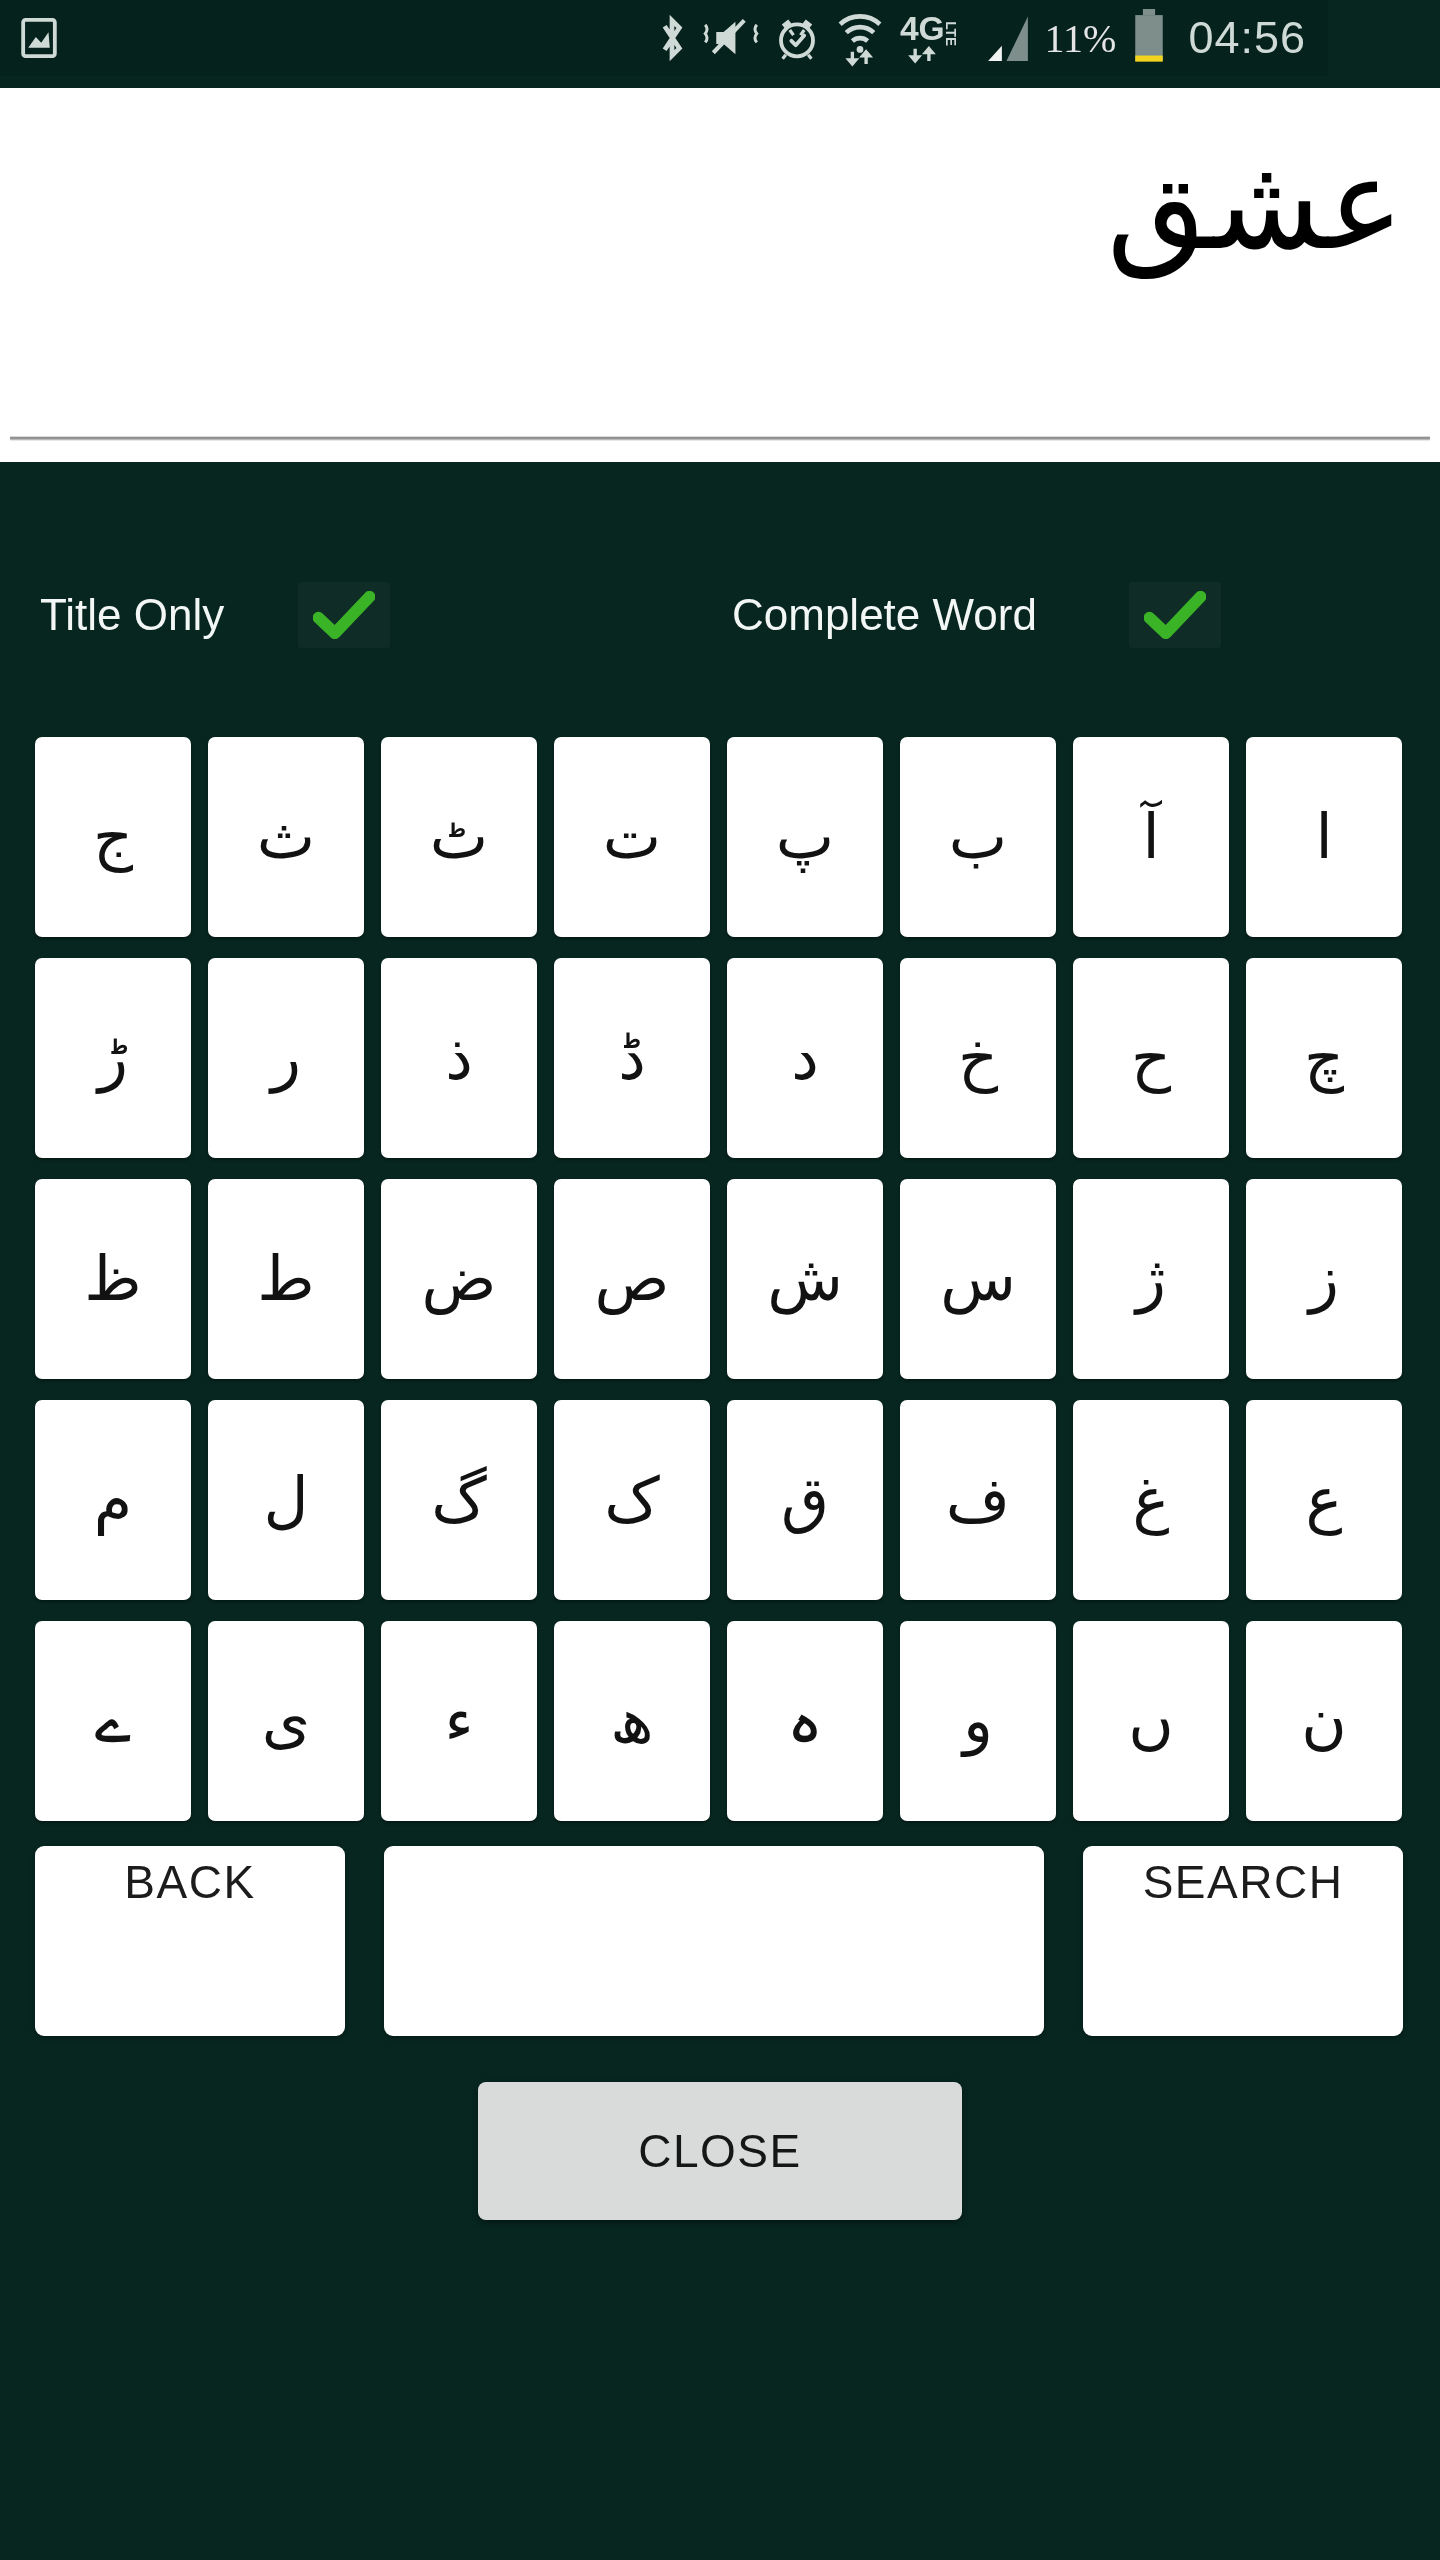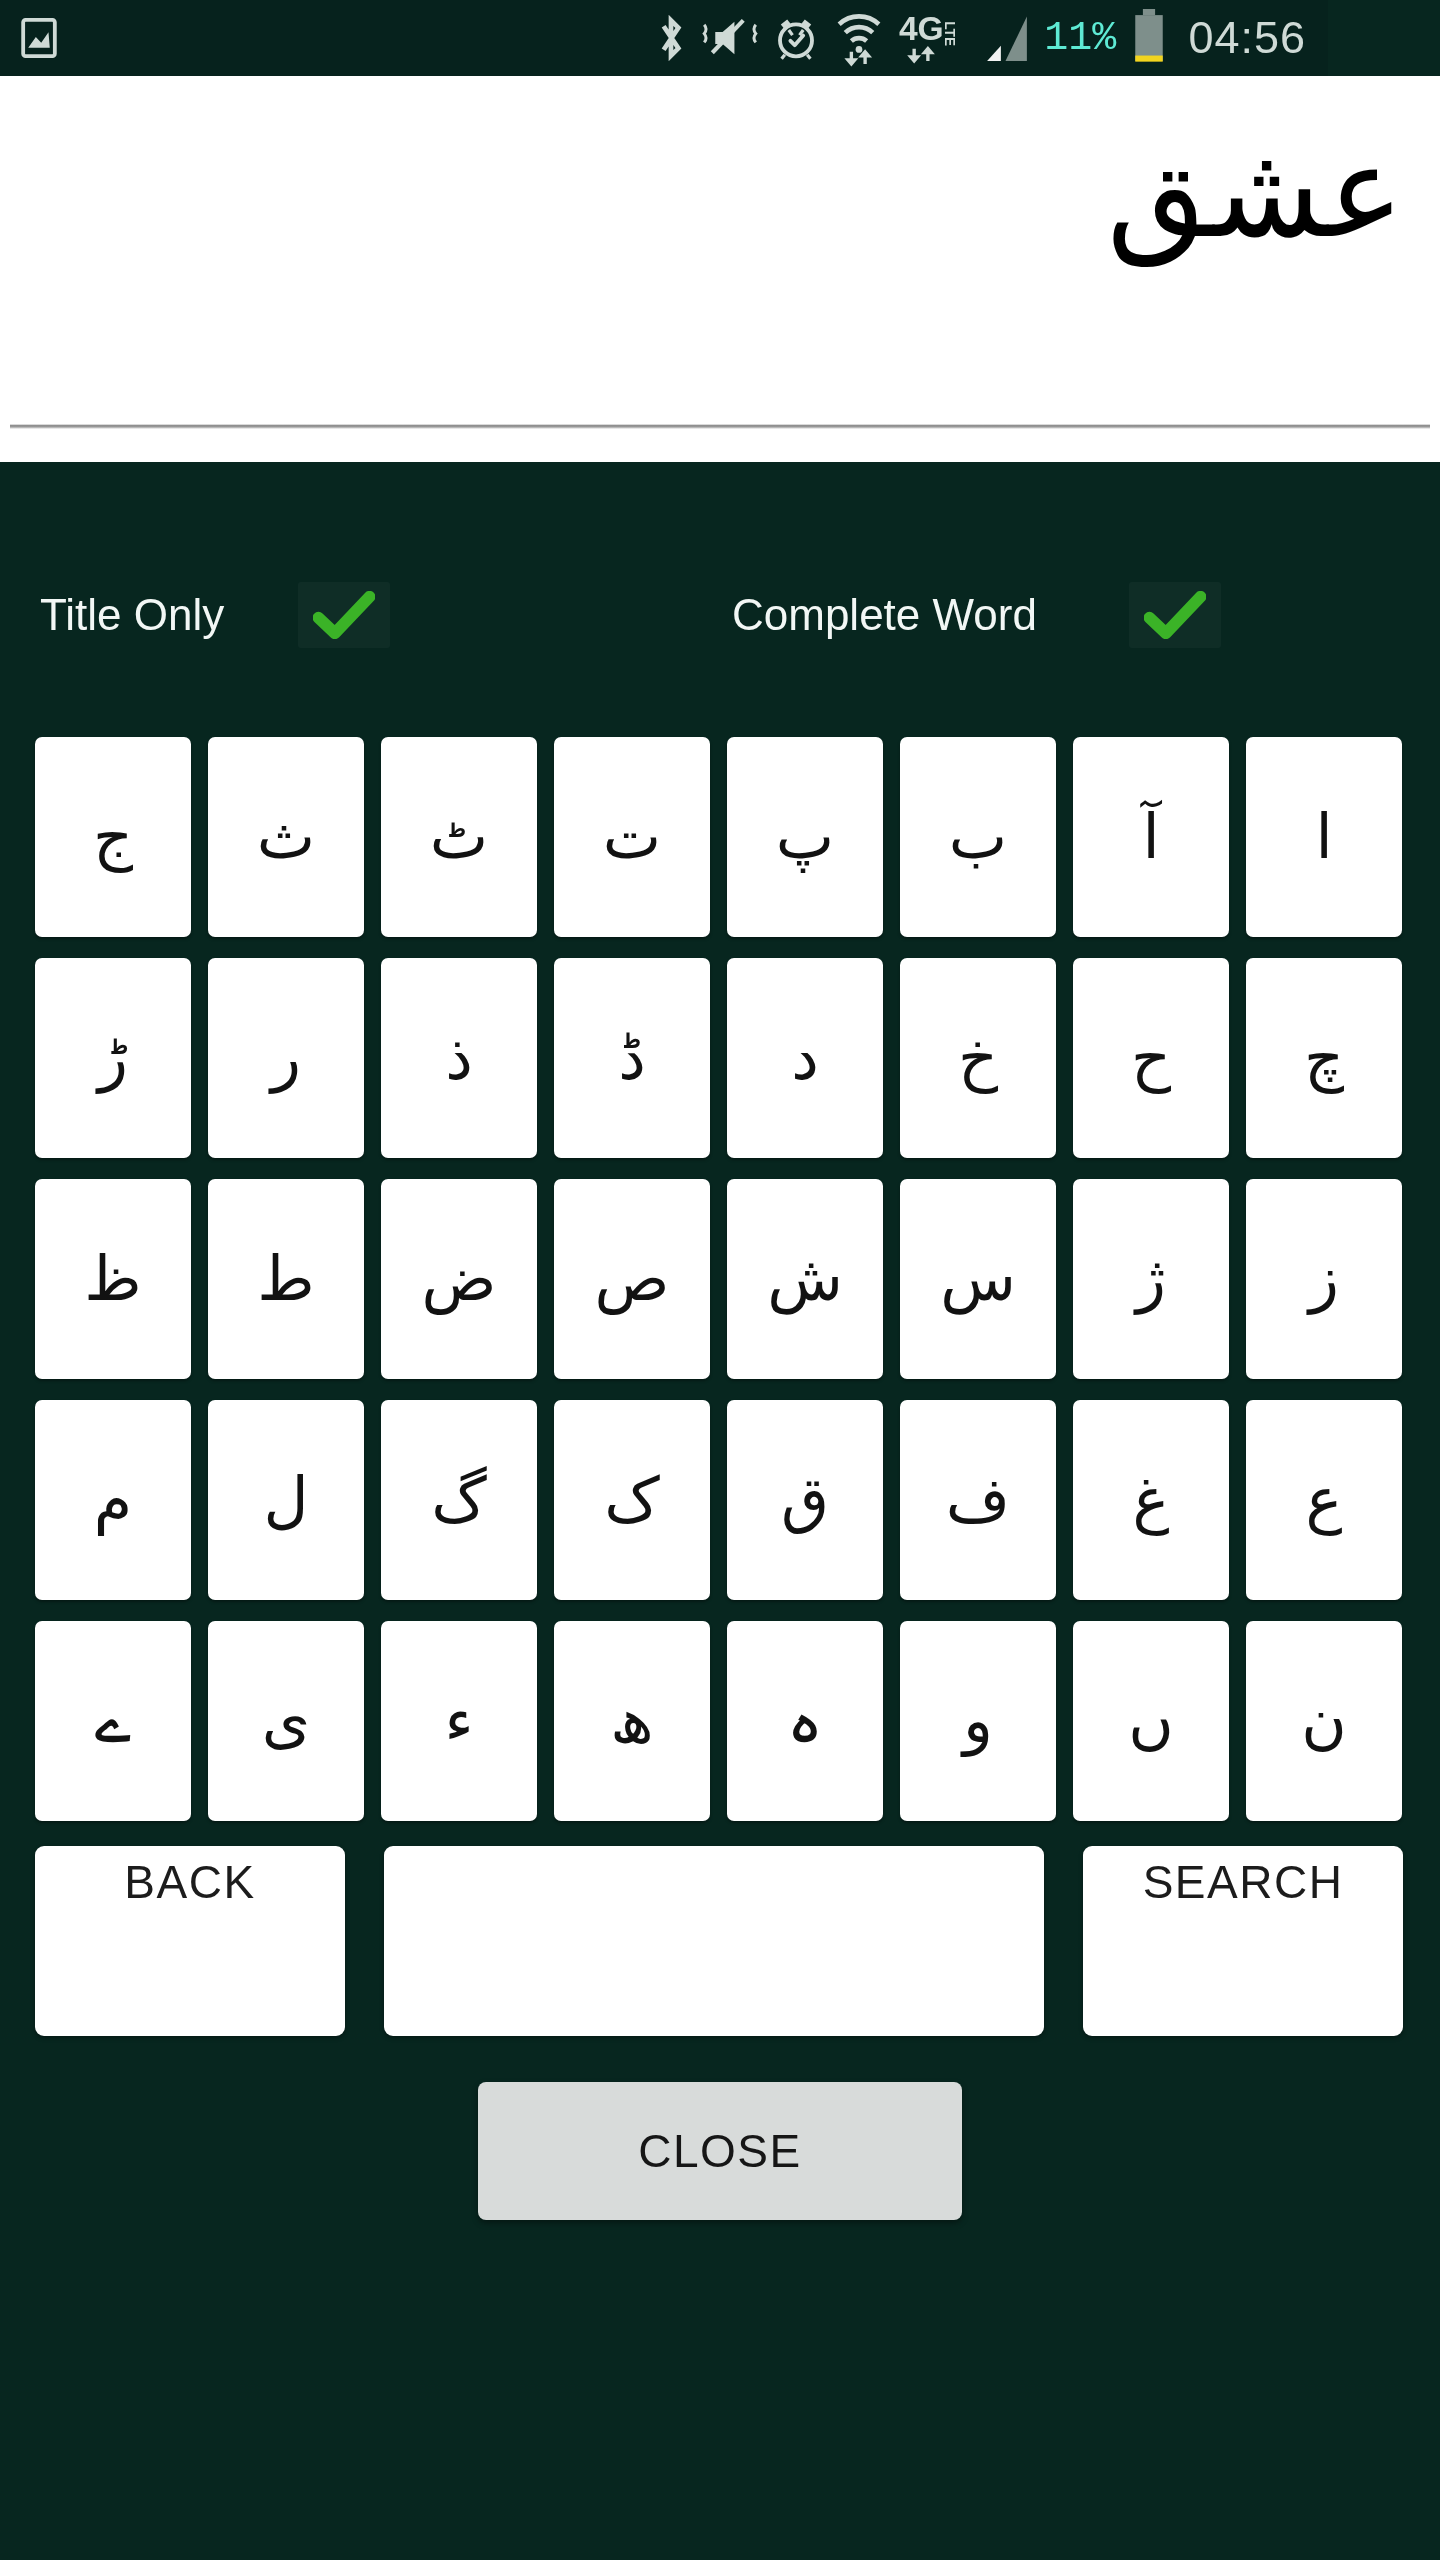--- a/index.html
+++ b/index.html
@@ -35,36 +35,36 @@
     align-items: center;
     gap: 14px;
   }
   .sb-icon {
     display: inline-flex;
     align-items: center;
     justify-content: center;
     color: #cfdad6;
   }
   .sb-battery-pct {
-    color: #5eead4;
+    color: #e5e5e5;
     font-size: 40px;
     letter-spacing: 0px;
-    font-family: Liberation Mono, monospace;
+    font-family: Liberation Serif, serif;
   }
   .sb-clock {
     color: #cfdad6;
     font-size: 45px;
     margin-left: 6px;
     letter-spacing: 1px;
   }
 
   
   .title-area {
     position: absolute;
-    left: 0; top: 76px;
+    left: 0; top: 88px;
     width: 1440px;
     height: 414px;
     background: #ffffff;
     box-sizing: border-box;
   }
   .title-word {
     position: absolute;
     right: 36px;
     top: 30px;
     font-family: "DejaVu Sans", sans-serif;

